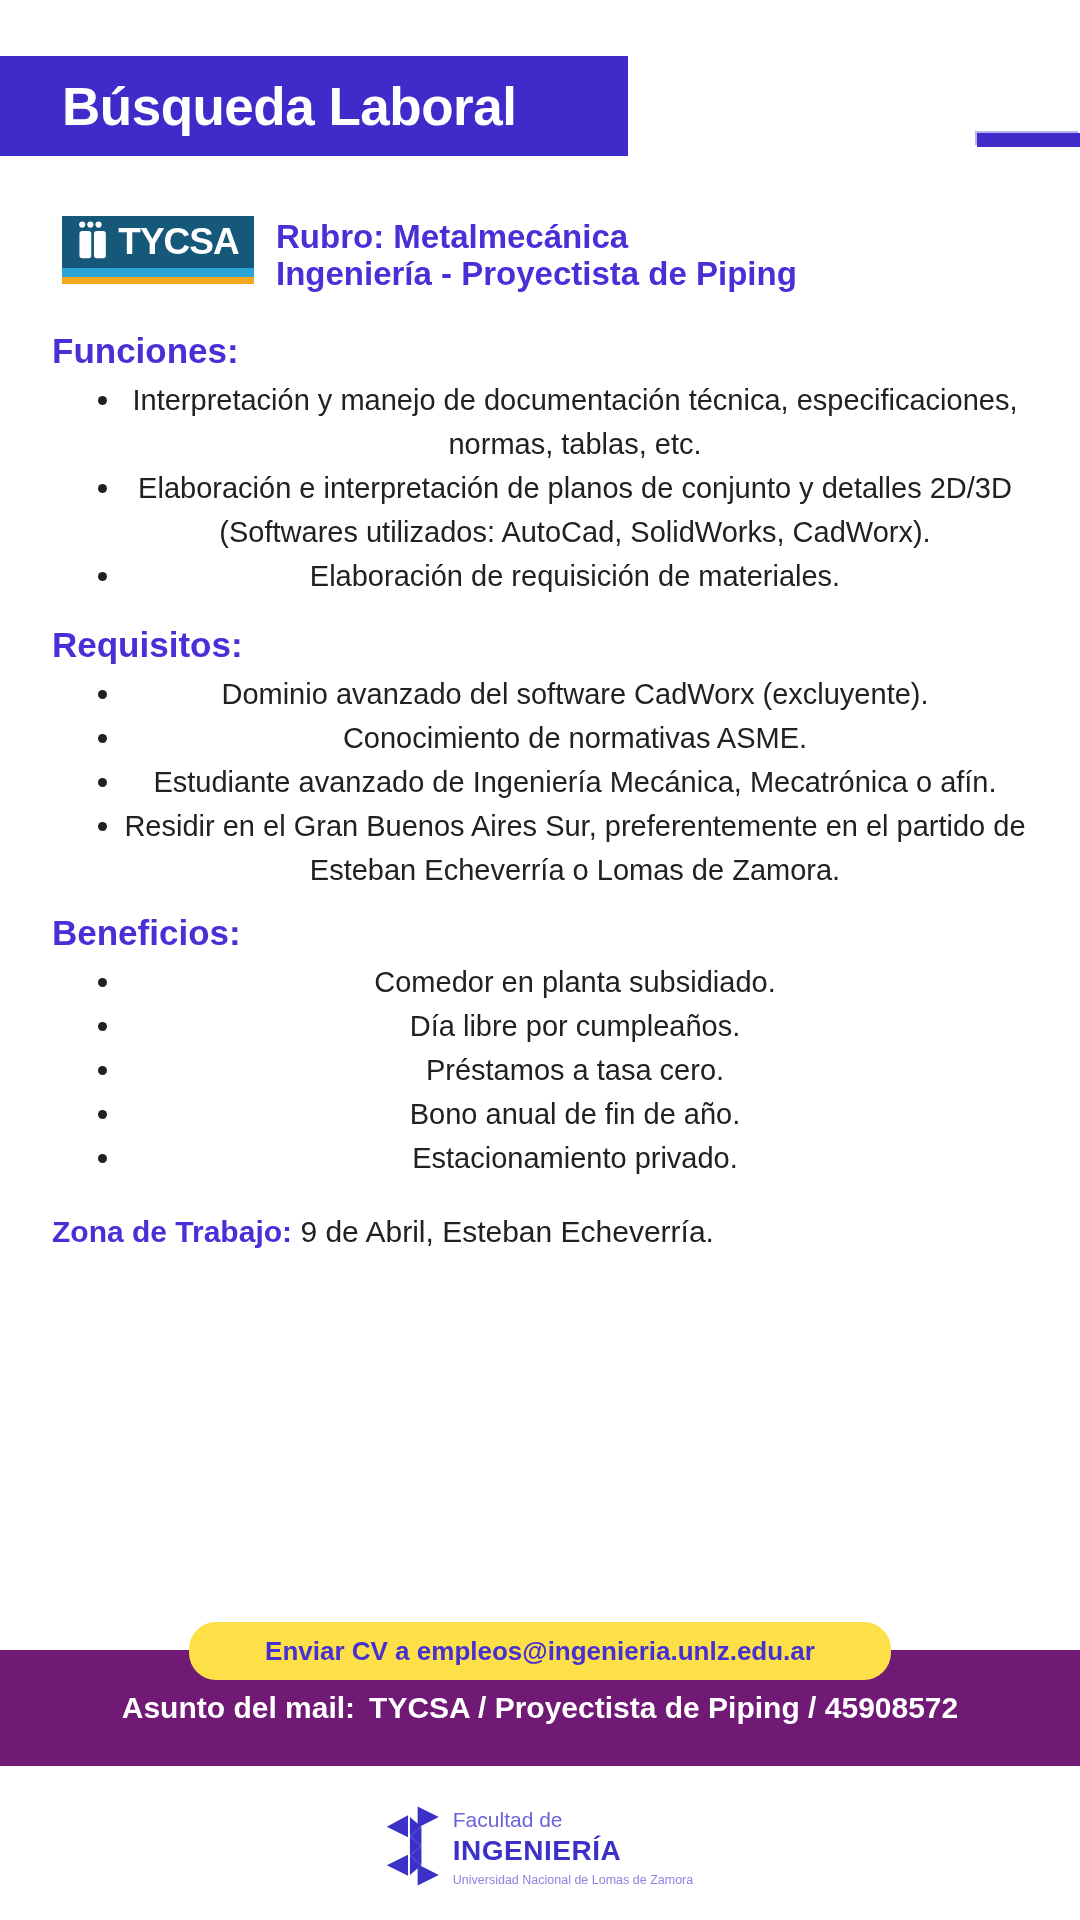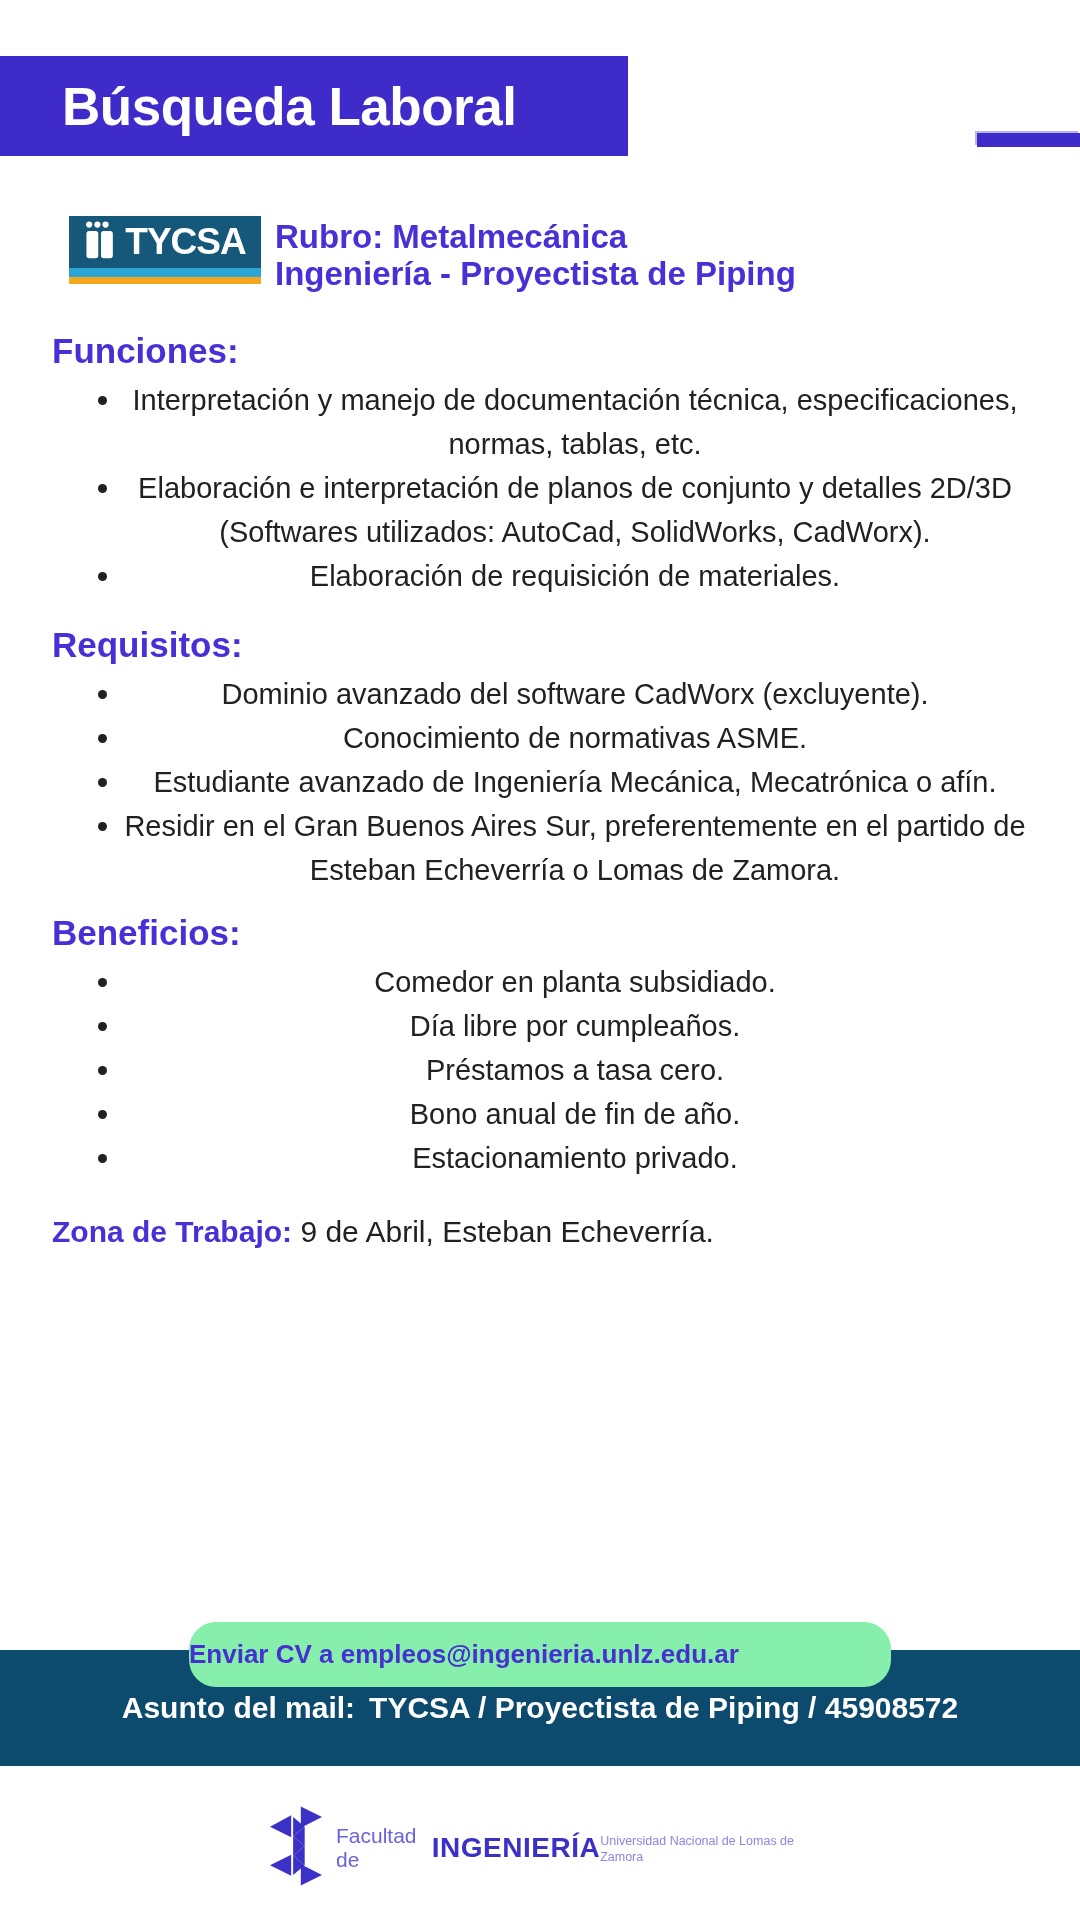--- a/index.html
+++ b/index.html
@@ -28,21 +28,21 @@
   .deco-bar {
     position:absolute; top:133px; right:0;
     width:103px; height:14px;
     background:#3E2BC9;
     box-shadow:-2px -2px 0 0 #b9b2ef;
   }
 
   
   .company-row {
     position:absolute; top:216px; left:62px;
-    display:flex; align-items:flex-start; gap:14px;margin-left:7px;
+    display:flex; align-items:flex-start; gap:22px;
   }
   .tycsa-logo { width:192px; }
   .tycsa-main {
     height:52px; background:#15587A;
     display:flex; align-items:center; justify-content:center; gap:7px;
   }
   .tycsa-text {
     color:#ffffff; font-size:37px; font-weight:bold; letter-spacing:-1px;
   }
   .tycsa-stripe-cyan { height:9px; background:#2BA4D6; }
@@ -77,40 +77,40 @@
     width:9px; height:9px; border-radius:50%;
     background:#212121;
   }
   .zona-line { margin-top:32px; font-size:30px; line-height:40px; }
   .zona-label { color:#4B2FD6; font-weight:bold; }
   .zona-value { color:#212121; font-weight:300; }
 
   
   .cv-pill {
     position:absolute; top:1622px; left:50%; transform:translateX(-50%);
-    width:702px; height:65px; border-radius:27px;
-    background:#86efac;
-    display:flex; align-items:center; justify-content:flex-start;
+    width:702px; height:58px; border-radius:27px;
+    background:#fde047;
+    display:flex; align-items:center; justify-content:center;
     z-index:2; border:none; cursor:pointer;
   }
   .cv-pill span { color:#4630D2; font-size:26px; font-weight:bold; }
   .subject-band {
     position:absolute; top:1650px; left:0;
     width:1080px; height:116px;
-    background:#0c4a6e;
+    background:#701a75;
     display:flex; align-items:center; justify-content:center; gap:14px;
   }
   .subject-band span { color:#ffffff; font-size:30px; font-weight:bold; }
 
   
   .fi-logo {
     position:absolute; top:1804px; left:50%; transform:translateX(-50%);
     display:flex; align-items:center; gap:14px;
   }
-  .fi-text { display:flex; flex-direction:row;align-items:center; }
+  .fi-text { display:flex; flex-direction:column; }
   .fi-line1 { color:#6A63DB; font-size:21px; line-height:24px; font-weight:400; }
   .fi-line2 { color:#3C31C7; font-size:28px; line-height:38px; font-weight:bold; letter-spacing:0.5px; }
   .fi-line3 { color:#8A85E2; font-size:12.5px; line-height:16px; margin-top:2px; }
 </style>
 </head>
 <body>
 
 <div class="page">
 
   <div class="banner">

